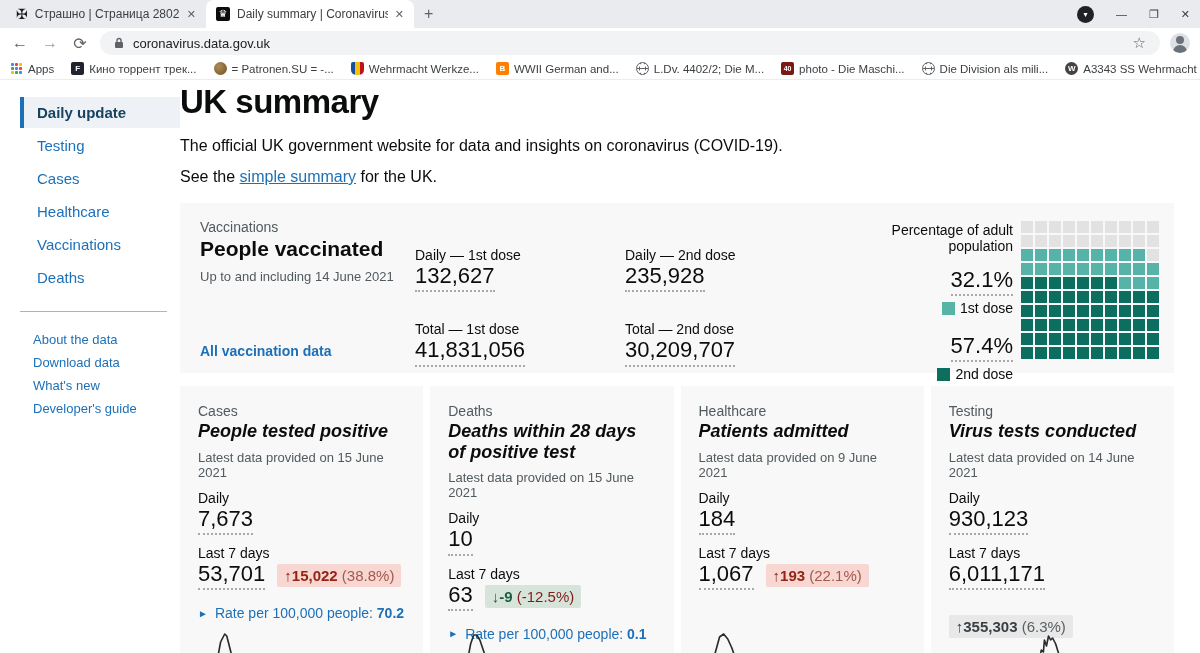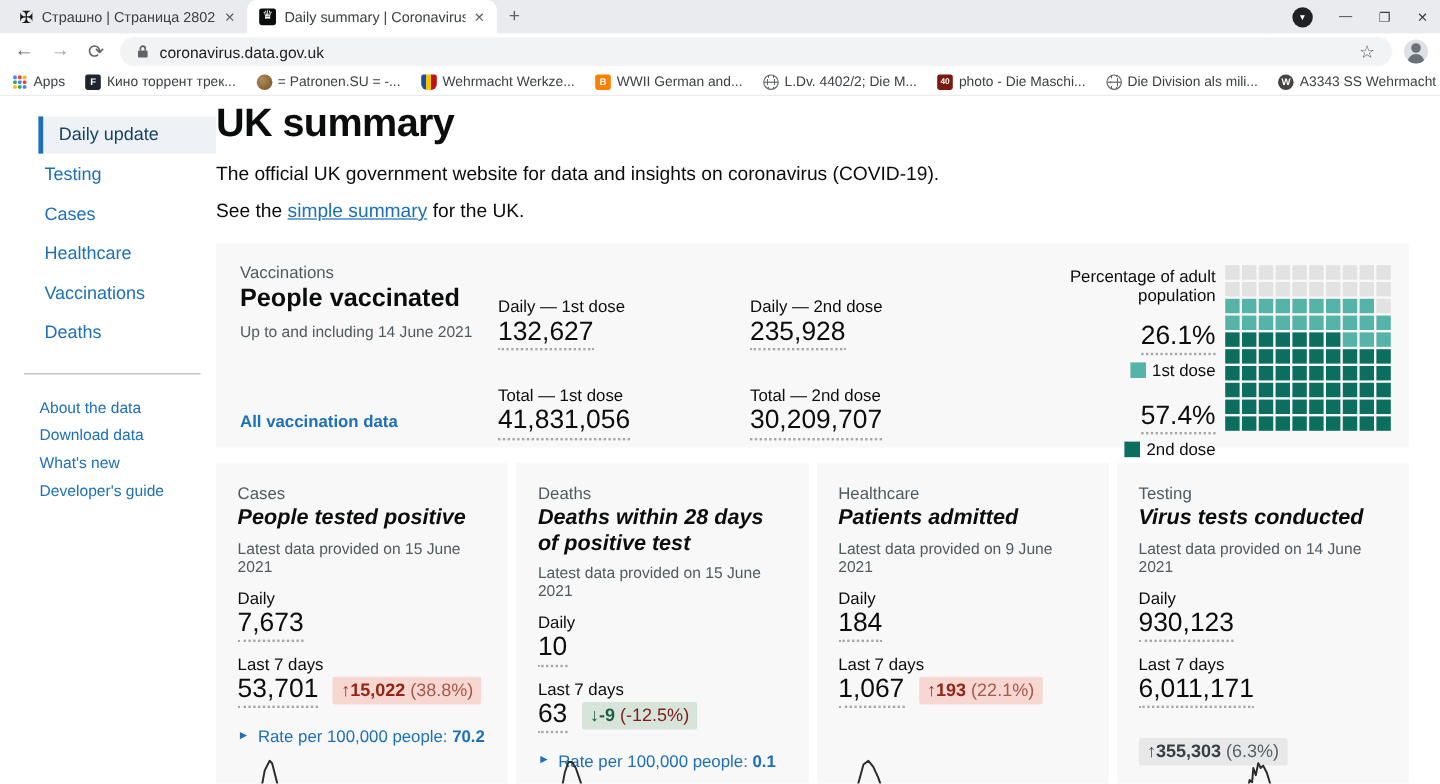--- a/index.html
+++ b/index.html
@@ -49,21 +49,21 @@
   .ic-40 { background:#7b1a12; font-size:7px; }
   .ic-wp { border-radius:50%; background:#464342; }
   .bm-div { width:1px; height:14px; background:#dadce0; }
 
   
   .page { position:absolute; top:81px; left:0; right:0; bottom:0; background:#fff; display:flex; overflow:hidden; }
 
   .sidebar { width:180px; flex:0 0 180px; padding:16px 0 0 20px; }
   .snav .sitem { display:block; font-size:15px; color:#1d70b8; padding:7px 0 7px 13px; margin-bottom:2px;
     border-left:4px solid transparent; cursor:pointer; }
-  .snav .sitem.active { background:#eef2f6; border-left-color:#1d70b8; color:#17435f; font-weight:normal;margin-left:12px; }
+  .snav .sitem.active { background:#eef2f6; border-left-color:#1d70b8; color:#17435f; font-weight:bold; }
   .sdiv { border:none; border-top:1px solid #b1b4b6; margin:18px 13px 16px 0; }
   .snav2 .sitem2 { display:block; font-size:13px; color:#1d70b8; padding:4px 0 4px 13px; cursor:pointer; }
 
   .main { flex:1; padding:2px 28px 0 0; }
   .h1 { font-size:33px; font-weight:bold; color:#0b0c0c; letter-spacing:-0.5px; }
   .intro { font-size:16px; color:#0b0c0c; margin-top:16px; }
   .intro2 { font-size:16px; color:#0b0c0c; margin-top:13px; }
   a.inline-link { color:#1d70b8; text-decoration:underline; cursor:pointer; }
 
   .panel { background:#f8f8f8; margin-top:17px; height:170px; padding:16px 15px 14px 20px; display:flex; }
@@ -233,21 +233,21 @@
         <div class="mlabel">Daily — 2nd dose</div>
         <span class="num">235,928</span>
         <div class="block2">
           <div class="mlabel">Total — 2nd dose</div>
           <span class="num">30,209,707</span>
         </div>
       </div>
       <div class="pct-wrap">
         <div class="pct-labels">
           <div class="pct-title">Percentage of adult population</div>
-          <span class="pct-num">26.1%</span>
+          <span class="pct-num">32.1%</span>
           <div class="legend">
             <span class="lg-sq" id="lg1" style="background: rgb(86, 179, 168);"></span>
             <span>1st dose</span>
           </div>
           <span class="pct-num" style="margin-top:17px;">57.4%</span>
           <div class="legend">
             <span class="lg-sq" id="lg2" style="background: rgb(11, 110, 95);"></span>
             <span>2nd dose</span>
           </div>
         </div>

